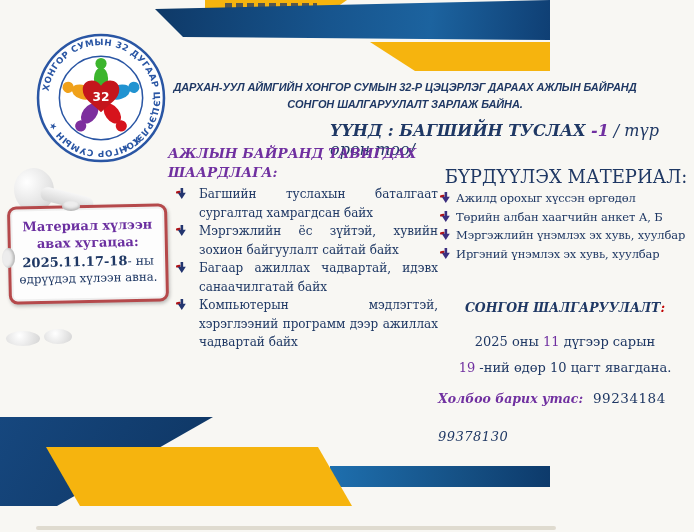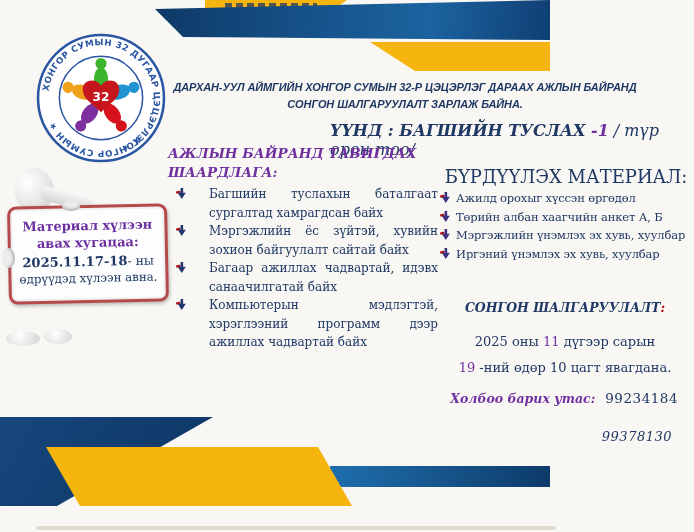--- a/index.html
+++ b/index.html
@@ -63,39 +63,39 @@
 
   .vacancy{left:330px;top:121px;width:335px;text-align:left;z-index:5;
           font-style:italic;font-size:16px;color:#1f3864;}
   .vacancy .v-bold{font-weight:bold;}
   .vacancy .v-num{font-weight:bold;color:#7030a0;}
   .vacancy .v-note{font-weight:normal;}
 
   .req-title{left:168px;top:144px;width:272px;text-align:left;z-index:5;
           font-style:italic;font-weight:bold;font-size:13.5px;line-height:19px;color:#7030a0;}
   .req-list{left:176px;top:185px;width:262px;z-index:5;margin:0;padding:0;list-style:none;}
-  .req-list li{display:flex;gap:22px;font-size:12px;line-height:18.5px;color:#1f3864;}
+  .req-list li{display:flex;gap:12px;font-size:12px;line-height:18.5px;color:#1f3864;}
   .req-list li .txt{text-align:justify;}
 
   .mat-title{left:440px;top:166px;width:252px;text-align:center;z-index:5;
           font-weight:normal;font-size:18px;color:#1f3864;}
   .mat-list{left:440px;top:189px;width:256px;z-index:5;margin:0;padding:0;list-style:none;}
   .mat-list li{display:flex;gap:5px;font-size:11.5px;line-height:18.5px;color:#1f3864;
           letter-spacing:-.15px;white-space:nowrap;}
 
   .blt{flex:0 0 auto;width:11px;height:12px;margin-top:3px;}
 
   .sel{left:438px;top:300px;width:254px;text-align:center;z-index:5;color:#1f3864;}
   .sel-title{font-style:italic;font-weight:bold;font-size:12.5px;}
   .sel-title .colon{color:#c00000;}
   .sel-line{font-size:13px;line-height:26px;}
   .sel-line .num{color:#7030a0;}
   .sel-line1{margin-top:14px;}
 
-  .contact{left:438px;top:388px;width:254px;text-align:right;padding-right:14px;z-index:5;}
+  .contact{left:438px;top:388px;width:254px;text-align:left;padding-right:14px;z-index:5;}
   .contact .c-label{font-style:italic;font-weight:bold;font-size:12.5px;color:#7030a0;}
   .contact .c-phone1{font-size:13.5px;color:#1f3864;margin-left:10px;letter-spacing:.5px;}
   .contact .c-phone2{display:block;margin-top:22px;padding-right:6px;font-style:italic;
                      font-size:13px;color:#1f3864;letter-spacing:.5px;}
 </style>
 </head>
 <body>
 
 <div id="canvas">
 

